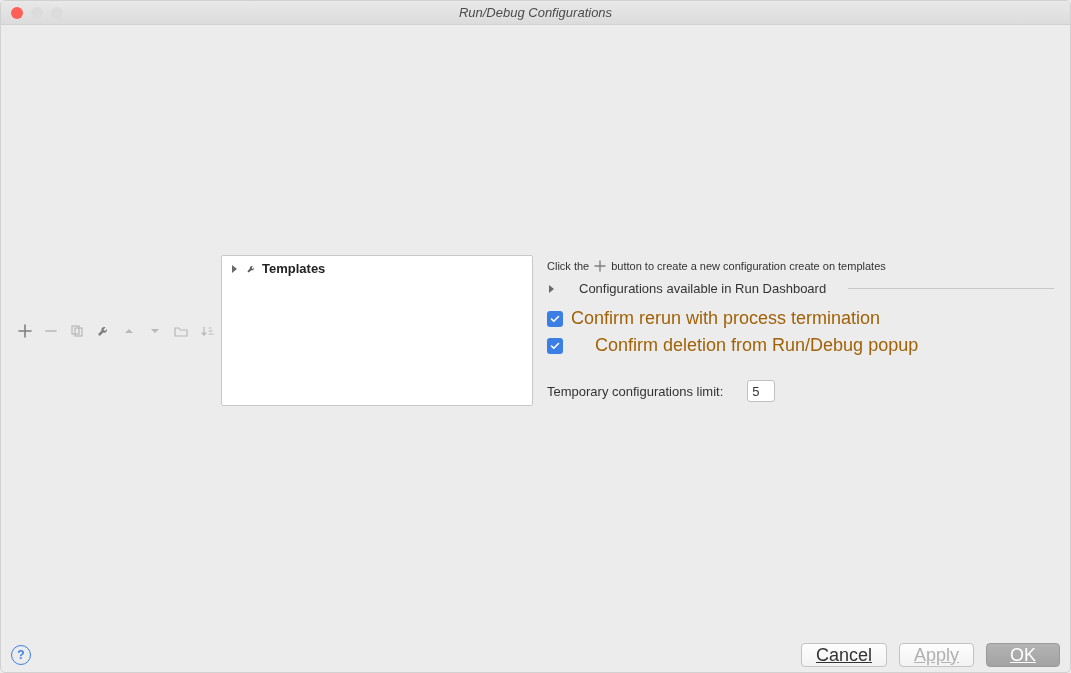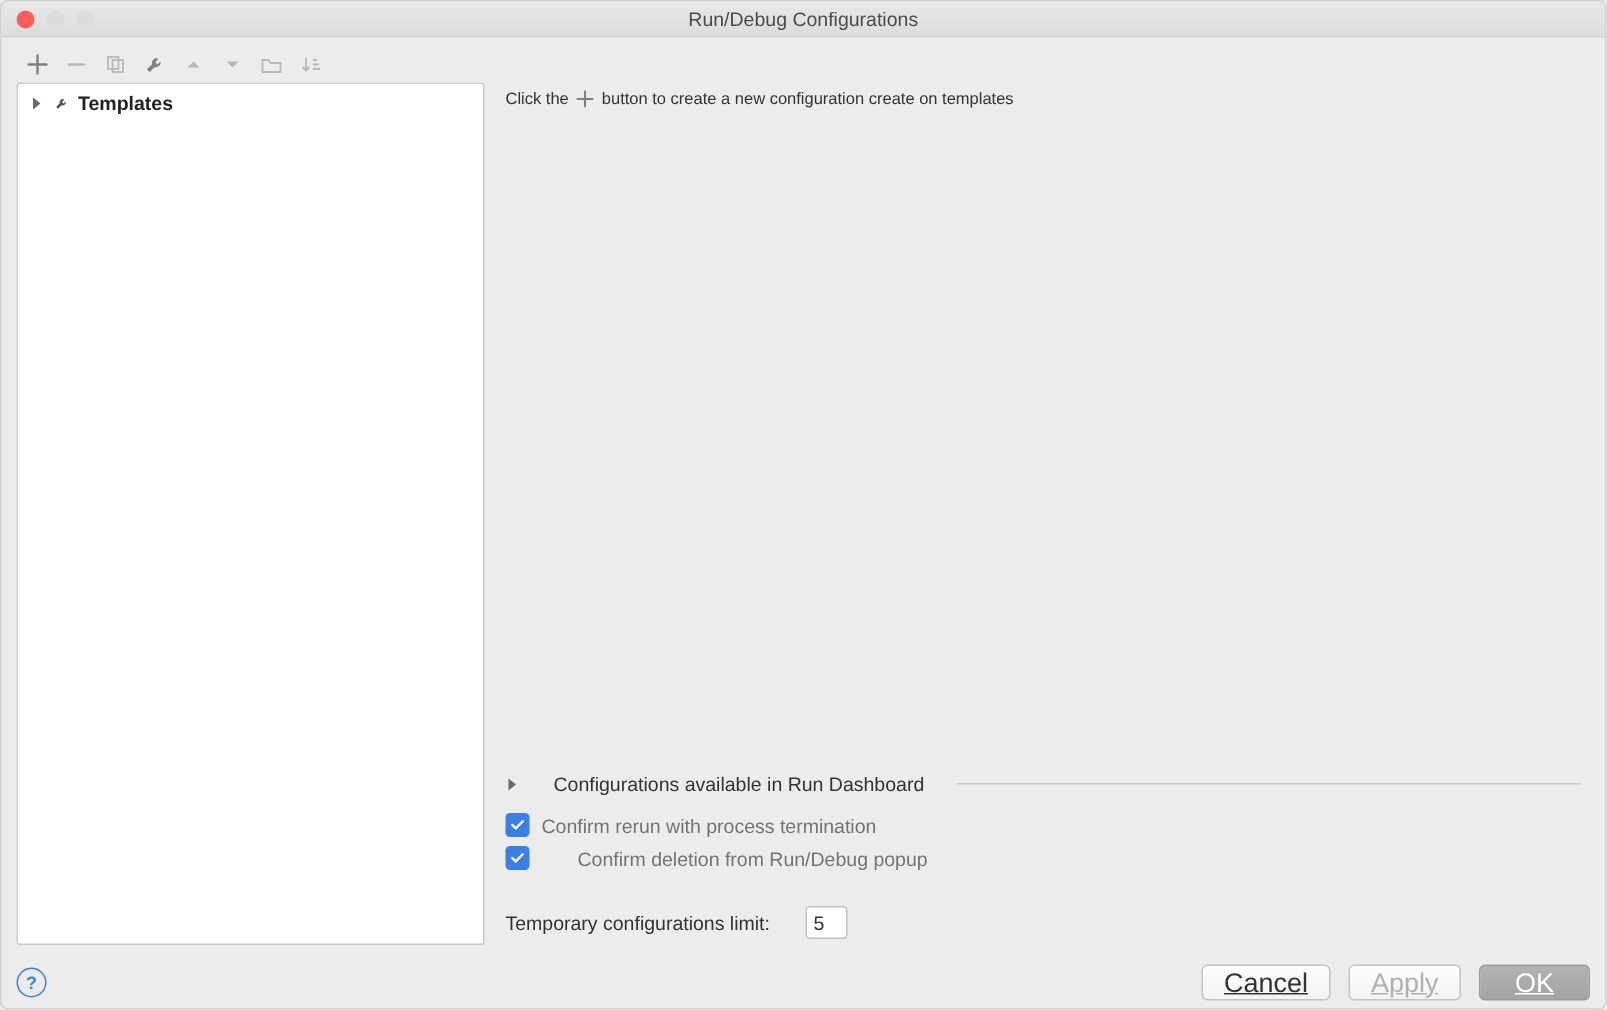--- a/index.html
+++ b/index.html
@@ -1,27 +1,27 @@
 <!DOCTYPE html>
 <html><head>
 <meta charset="utf-8">
 <style>
   * { box-sizing: border-box; font-family: -apple-system, 'Helvetica Neue', Arial, sans-serif; }
   html, body { margin: 0; padding: 0; height: 100%; }
   body { width: 1071px; height: 673px; background: #ececec; display: flex; flex-direction: column; border: 1px solid #d1d1d1; border-radius: 5px; overflow: hidden; }
 
-  .titlebar { height: 24px; background: linear-gradient(#e8e8e8,#dcdcdc); display: flex; align-items: center; position: relative; border-bottom: 1px solid #d1d1d1; }
+  .titlebar { height: 24px; background: linear-gradient(#e8e8e8,#dcdcdc); display: flex; align-items: center; position: relative; border-bottom: 1px solid #d1d1d1; font-style: italic; }
   .traffic-lights { position: absolute; left: 10px; display:flex; gap:8px;}
   .tl { width: 12px; height:12px; border-radius:50%; }
   .tl-red { background:#ff5f57;}
   .tl-mid { background:#dcdcdc;}
   .tl-right{ background:#dcdcdc;}
   .title { margin: 0 auto; font-size: 13px; color: #4b4b4b; }
 
-  .content { flex:1; display:flex; flex-direction:column; padding: 6px 10px 8px 10px; }
+  .content { flex:1; display:flex; flex-direction:row; padding: 6px 10px 8px 10px; align-items: center; }
 
   .toolbar { height: 24px; display:flex; align-items:center; gap:10px; padding:0 6px; }
   .tool { color:#808080; display:flex; align-items:center; justify-content:center; width:16px; height:16px;}
   .tool.disabled { color:#b8b8b8; }
   .tool svg { width:14px; height:14px; display:block; }
 
   .main { flex:1; display:flex; gap:0; overflow:hidden; }
 
   .sidebar { width: 312px; background:#fff; border:1px solid #c8c8c8; border-radius:2px; display:flex; flex-direction:column; }
   .tree-item { display:flex; align-items:center; gap:6px; padding:5px 8px; font-size:13px; font-weight:bold; color:#222; }
@@ -30,21 +30,21 @@
 
   .pane { flex:1; display:flex; flex-direction:column; padding: 4px 6px 0 14px; }
   .hint { font-size:11px; color:#333; display:flex; align-items:center; gap:4px; flex-wrap:nowrap; white-space:nowrap; }
   .spacer { flex:1; }
 
   .collapsible { display:flex; align-items:center; gap:22px; font-size:13px; color:#333; margin-top:8px; }
   .collapsible .line { flex:1; height:1px; background:#c8c8c8; }
   .collapsible .disclosure { color:#6a6a6a; display:flex; }
   .collapsible .disclosure svg { width:10px; height:10px; }
 
-  .checkrow { display:flex; align-items:center; gap:8px; font-size:13px; color:#737373; margin-top:12px; }
+  .checkrow { display:flex; align-items:center; gap:8px; font-size:18px; color:#a16207; margin-top:12px; }
   .checkrow + .checkrow { margin-top:6px;gap:32px; }
   .chk { width:16px; height:16px; border-radius:3px; background:#3b7fe4; display:flex; align-items:center; justify-content:center; color:#fff; }
   .chk svg { width:10px; height:10px; }
 
   .limitrow { display:flex; align-items:center; gap:24px; font-size:13px; color:#333; margin-top:24px; margin-bottom:4px; }
   .limitrow input { width:28px; height:22px; border:1px solid #c0c0c0; border-radius:3px; font-size:13px; text-align:left; padding:0 4px; color:#333; background:#fff; }
 
   .footer { height:34px; display:flex; align-items:center; padding:0 10px; }
   .help { width:20px; height:20px; border-radius:50%; border:1.5px solid #3b7fe4; display:flex; align-items:center; justify-content:center; color:#3b7fe4; font-size:12px; font-weight:bold; }
   .footer-spacer { flex:1; }

